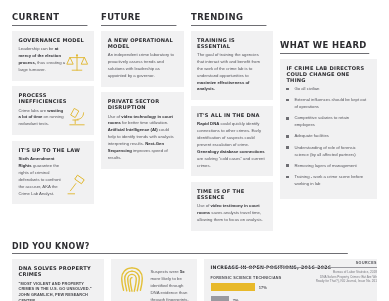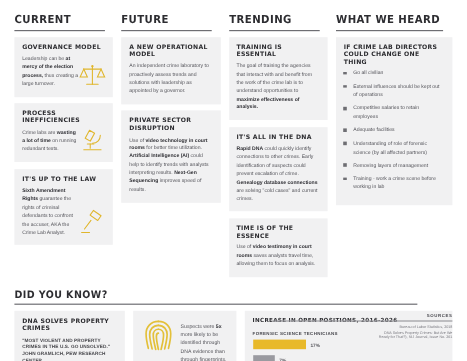--- a/index.html
+++ b/index.html
@@ -8,21 +8,21 @@
     background: #ffffff;
     font-family: "Liberation Sans", sans-serif;
     color: #3c3c41;
     overflow: hidden;
   }
   .page { position: relative; width: 389px; height: 290px; padding: 11px 12px 0 12px; }
 
   
   .cols { display: flex; gap: 7px; align-items: flex-start; }
   .col { flex: 1 1 0; min-width: 0; }
-  .col-wwh { flex: 1.18 1 0; }
+  .col-wwh { flex: 1.18 1 0; margin-top: 28px; }
 
   .col-head {
     font-size: 9.2px; font-weight: bold; letter-spacing: .4px;
     color: #2d2d31; text-transform: uppercase;
     padding-bottom: 2.5px; margin-bottom: 5px;
     border-bottom: 1.6px solid #6e6e73;
     font-family: "DejaVu Sans", sans-serif;
     transform: scaleX(.92); transform-origin: left center;
   }
 

